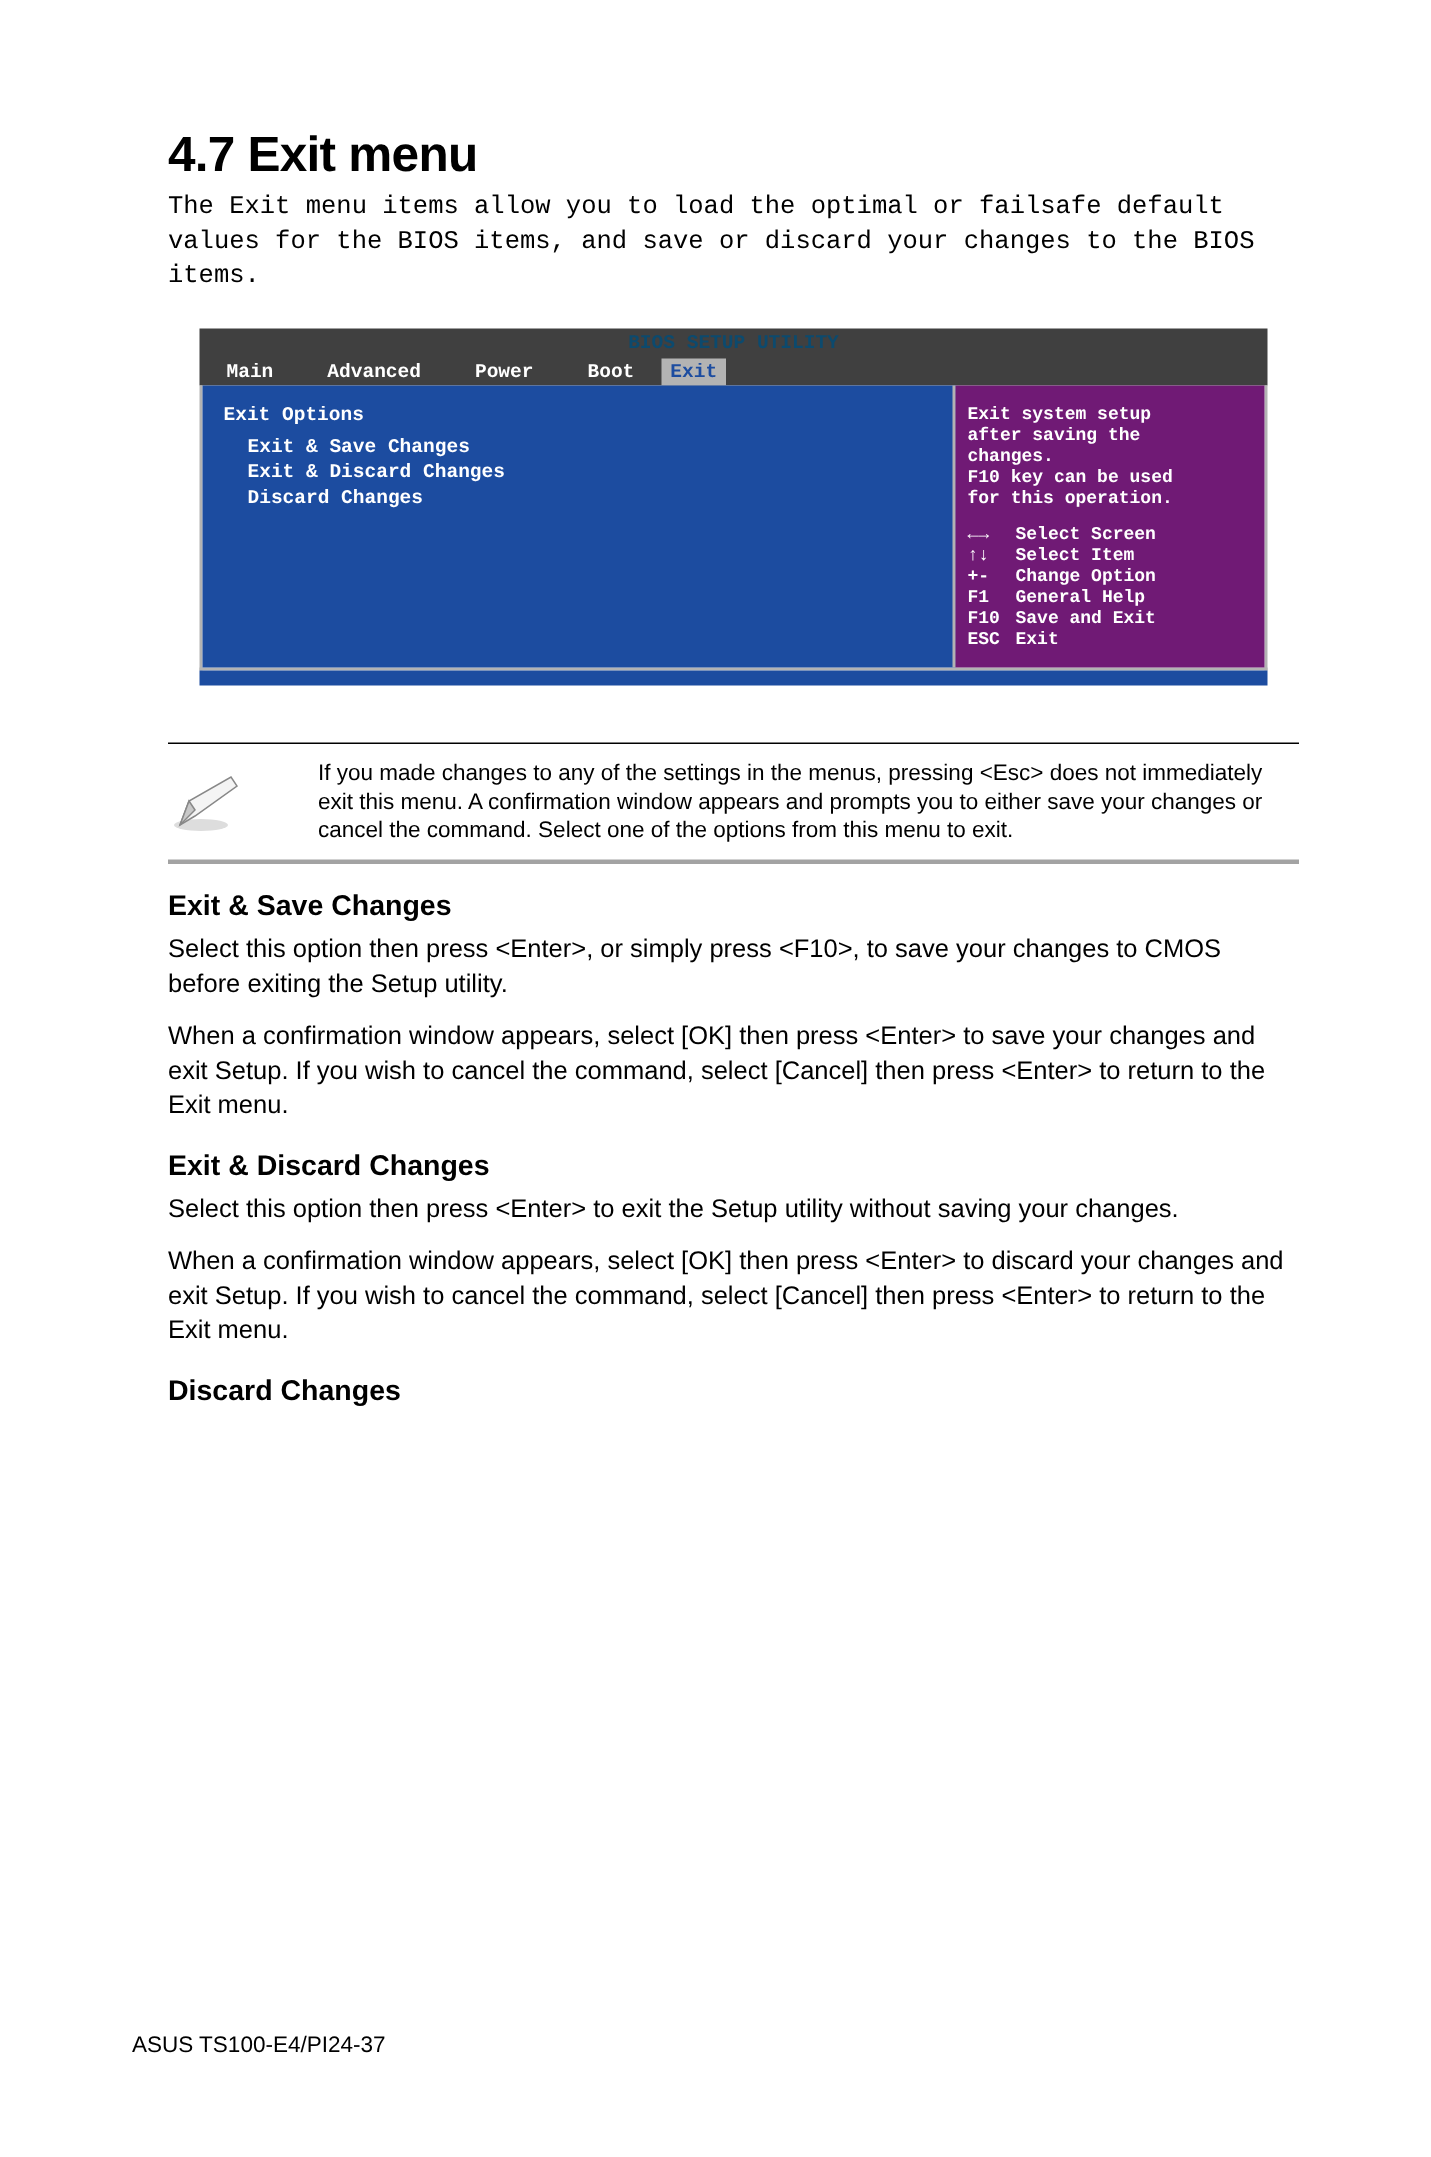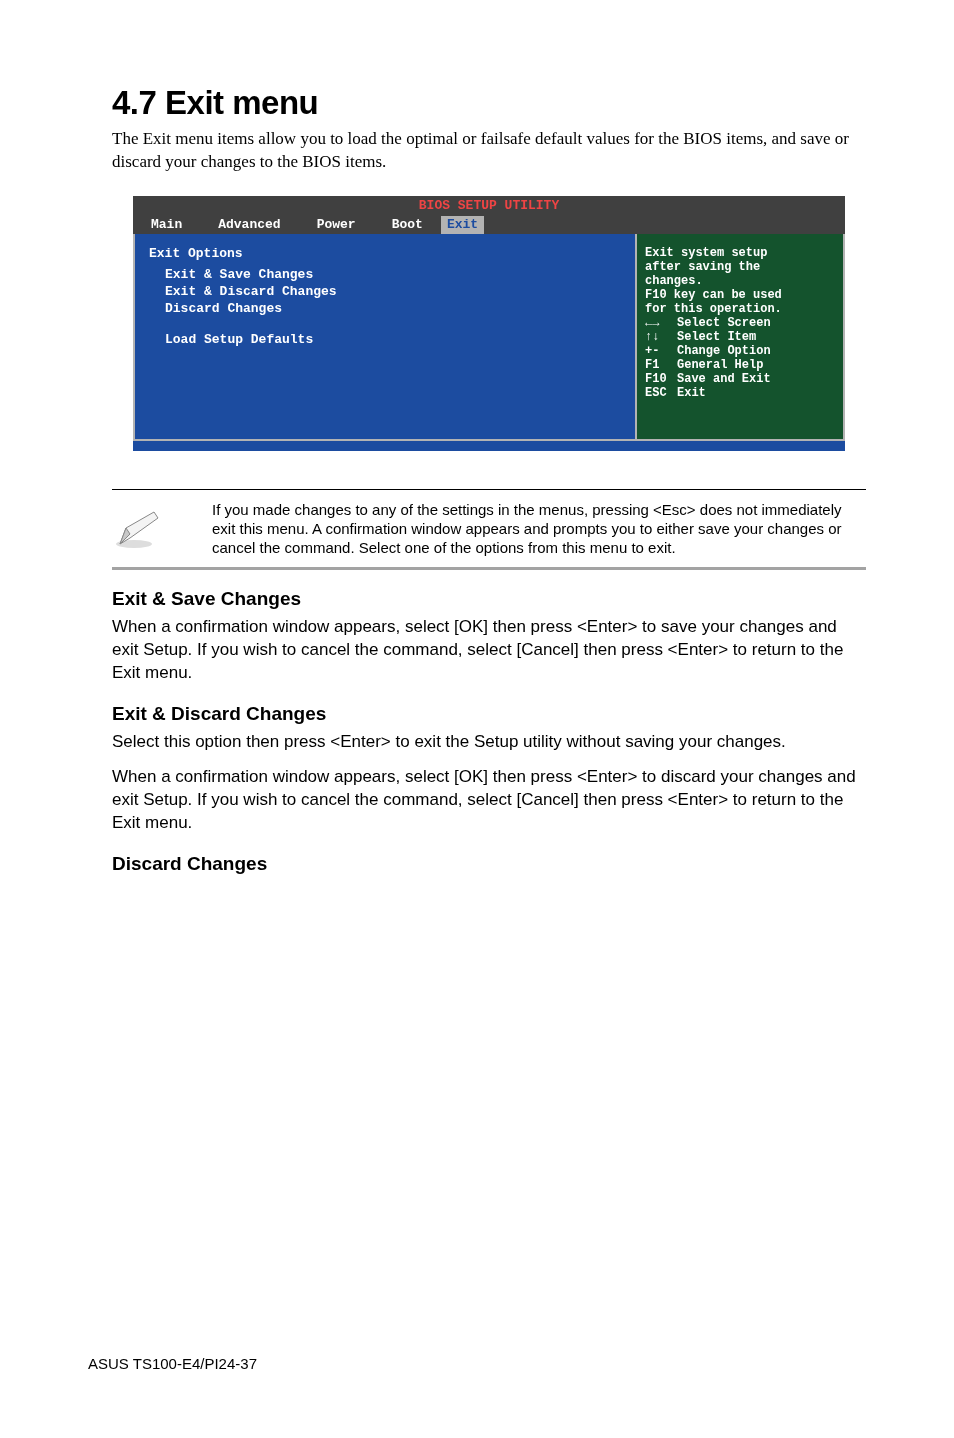--- a/index.html
+++ b/index.html
@@ -1,28 +1,28 @@
 <!DOCTYPE html>
 <html><head>
 <meta charset="utf-8">
 <style>
 body{margin:0;padding:0;background:#fff;font-family:Verdana,Geneva,sans-serif;color:#000;width:954px;height:1438px;position:relative}
 .page{padding:84px 88px 0 112px}
 h1{font-size:33px;font-weight:700;margin:0 0 6px 0;font-family:Verdana,Geneva,sans-serif;letter-spacing:-0.5px}
 h2{font-size:19px;font-weight:700;margin:18px 0 6px 0;font-family:Verdana,Geneva,sans-serif}
-p.lead{font-size:17px;line-height:1.35;margin:2px 0 22px 0;font-family:Liberation Serif, serif}
+p.lead{font-size:17px;line-height:1.35;margin:2px 0 22px 0;font-family:Liberation Mono, monospace}
 p.body{font-size:17px;line-height:1.35;margin:0 0 12px 0;font-family:Verdana,Geneva,sans-serif}
 .bios-box{width:712px;margin:0 auto 38px auto}
 .bios-menu{background:#404040;color:#fff;font-family:"Courier New",monospace;font-size:13px;font-weight:700;display:flex;padding:2px 0 0 0;height:38px;box-sizing:border-box}
-.bios-title{position:absolute;width:712px;text-align:center;color:#ef4444;font-family:"Courier New",monospace;font-size:13px;font-weight:700;pointer-events:none;margin-top:2px}
+.bios-title{position:absolute;width:712px;text-align:center;color:#0c4a6e;font-family:"Courier New",monospace;font-size:13px;font-weight:700;pointer-events:none;margin-top:2px}
 .bios-tab{padding:0 18px;height:18px;line-height:18px;margin-top:18px}
 .bios-tab.active{background:#b3b3b3;color:#1c4ca0;padding:0 6px}
 .bios-content{display:flex;border:2px solid #b3b3b3;border-top:none}
 .bios-left{flex:1;background:#1c4ca0;color:#fff;font-family:"Courier New",monospace;font-size:13px;font-weight:700;padding:12px 14px 90px 14px;border-right:2px solid #b3b3b3}
-.bios-right{width:190px;background:#14532d;color:#fff;font-family:"Courier New",monospace;font-size:12px;font-weight:700;padding:12px 8px;display:flex;flex-direction:column;}
+.bios-right{width:190px;background:#701a75;color:#fff;font-family:"Courier New",monospace;font-size:12px;font-weight:700;padding:12px 8px;display:flex;flex-direction:column;justify-content:space-between}
 .opt-title{margin:0 0 6px 0}
 .opt-list{margin-left:16px}
 .opt-list div{margin:0 0 2px 0}
 .bios-footer{height:10px;background:#1c4ca0}
 .note-row{display:flex;align-items:flex-start;gap:48px;border-top:1px solid #000;border-bottom:3px solid #a3a3a3;padding:10px 0 10px 0;margin:0 0 14px 0}
 .note-icon{width:52px;flex:none;display:flex;align-items:center;justify-content:center;padding-top:8px}
 .note-text{font-size:15px;line-height:1.28;font-family:Verdana,Geneva,sans-serif}
 .help-line{display:flex;gap:6px}
 .help-key{width:26px;flex:none;text-align:left}
 .arrows{display:inline-block}
@@ -45,21 +45,20 @@
       <div class="bios-tab active">Exit</div>
     </div>
     <div class="bios-content">
       <div class="bios-left">
         <div class="opt-title">Exit Options</div>
         <div class="opt-list">
           <div>Exit &amp; Save Changes</div>
           <div>Exit &amp; Discard Changes</div>
           <div>Discard Changes</div>
           <div style="height:12px"></div>
-          <div>Load Setup Defaults</div>
         </div>
       </div>
       <div class="bios-right">
         <div>
           <div>Exit system setup</div>
           <div>after saving the</div>
           <div>changes.</div>
           <div></div>
           <div>F10 key can be used</div>
           <div>for this operation.</div>
@@ -100,20 +99,21 @@
       <svg width="48" height="42" viewBox="0 0 48 42">
         <ellipse cx="20" cy="36" rx="18" ry="4" fill="#ddd"></ellipse>
         <polygon points="6,36 12,20 40,4 44,10 16,30" fill="#f4f4f4" stroke="#888" stroke-width="1"></polygon>
         <polygon points="6,36 12,20 16,26" fill="#c8c8c8" stroke="#888" stroke-width="1"></polygon>
       </svg>
     </div>
     <div class="note-text">If you made changes to any of the settings in the menus, pressing &lt;Esc&gt; does not immediately exit this menu. A confirmation window appears and prompts you to either save your changes or cancel the command. Select one of the options from this menu to exit.</div>
   </div>
 
   <h2>Exit &amp; Save Changes</h2>
+  <p class="body">Select this option then press &lt;Enter&gt;, or simply press &lt;F10&gt;, to save your changes to CMOS before exiting the Setup utility.</p>
   <p class="body">When a confirmation window appears, select [OK] then press &lt;Enter&gt; to save your changes and exit Setup. If you wish to cancel the command, select [Cancel] then press &lt;Enter&gt; to return to the Exit menu.</p>
 
   <h2>Exit &amp; Discard Changes</h2>
   <p class="body">Select this option then press &lt;Enter&gt; to exit the Setup utility without saving your changes.</p>
   <p class="body">When a confirmation window appears, select [OK] then press &lt;Enter&gt; to discard your changes and exit Setup. If you wish to cancel the command, select [Cancel] then press &lt;Enter&gt; to return to the Exit menu.</p>
 
   <h2>Discard Changes</h2>
 </div>
 
 <div class="footer">

